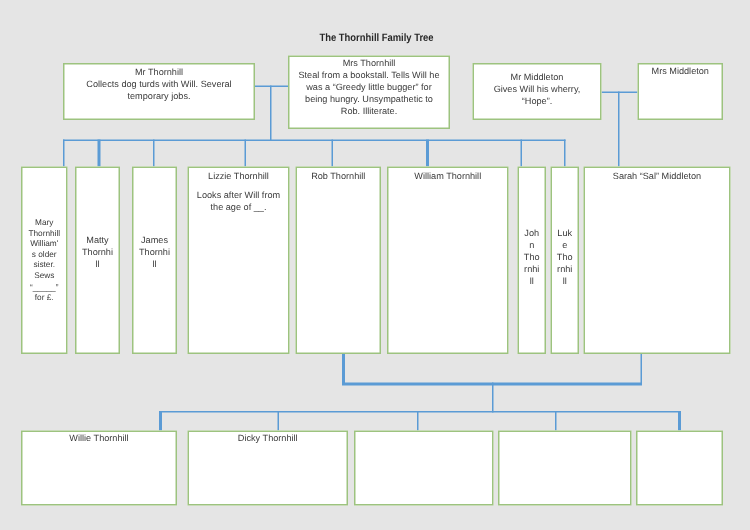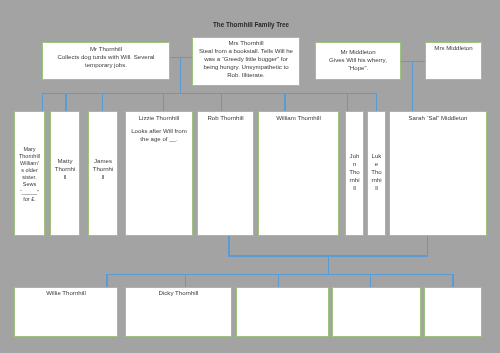--- a/index.html
+++ b/index.html
@@ -1,19 +1,19 @@
 <!DOCTYPE html>
 <html><head>
 <meta charset="utf-8">
 <title>The Thornhill Family Tree</title>
 <style>
   html,body{margin:0;padding:0;background:#ffffff;}
   body{width:500px;height:353px;overflow:hidden;
        font-family:"Liberation Sans", sans-serif;color:#3a3a3a;}
-  #canvas{position:relative;width:500px;height:353px;background:#a3a3a3;}
+  #canvas{position:relative;width:500px;height:353px;background:#e5e5e5;}
 
   .title{position:absolute;font-weight:bold;font-size:7.1px;
          color:#262626;white-space:nowrap;
          transform:scaleX(0.885);transform-origin:left center;}
 
   .node{position:absolute;box-sizing:border-box;border:1px solid #9dc37f;
         background:#ffffff;overflow:hidden;}
   .node .txt{position:absolute;left:0;right:0;text-align:center;
              font-size:6.1px;line-height:8.05px;color:#3a3a3a;
              padding:0 4.5px;box-sizing:border-box;}

